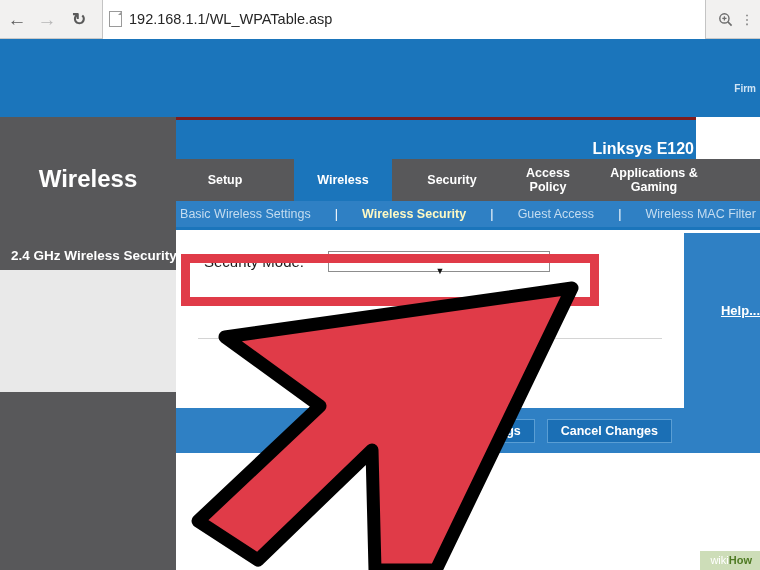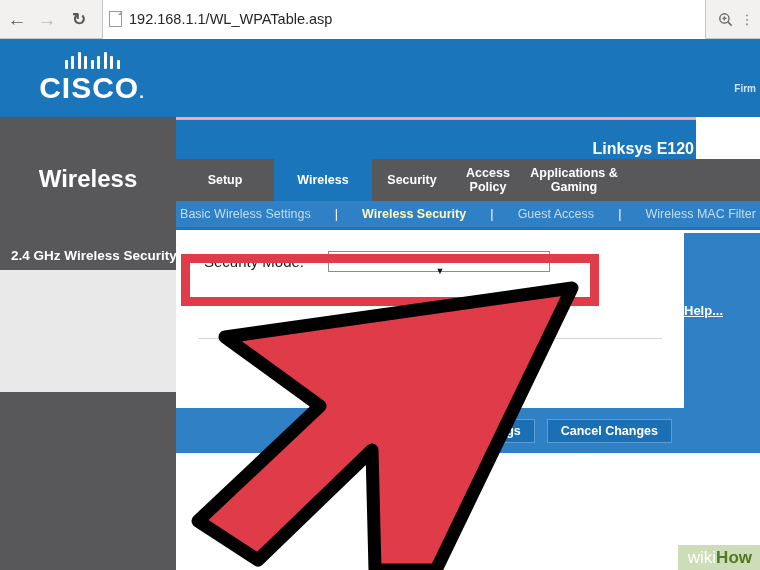--- a/index.html
+++ b/index.html
@@ -143,21 +143,21 @@
     font-weight: bold;
     white-space: nowrap;
   }
 
   
   #model-strip {
     position: absolute;
     left: 176px; top: 78px;
     width: 520px; height: 42px;
     background: #1b75bb;
-    border-top: 3px solid #fca5a5;
+    border-top: 3px solid #7f1d1d;
   }
   #model-name {
     position: absolute;
     right: 2px; bottom: 4px;
     color: #ffffff;
     font-size: 16px;
     font-weight: bold;
     white-space: nowrap;
   }
 
@@ -206,20 +206,21 @@
   }
 
   
   #tabs {
     position: absolute;
     left: 176px; top: 120px;
     width: 584px; height: 42px;
     background: #58585a;
     display: flex;
     align-items: stretch;
+    gap: 20px;
   }
   .tab {
     flex: none;
     display: flex;
     align-items: center;
     justify-content: center;
     text-align: center;
     color: #ffffff;
     font-size: 12.5px;
     font-weight: bold;
@@ -320,21 +321,21 @@
   #help-col {
     position: absolute;
     left: 684px; top: 194px;
     width: 76px; height: 337px;
     background: #2f80c4;
   }
   #help-link {
     position: absolute;
     left: 0; top: 70px;
     width: 76px;
-    text-align: left;
+    text-align: right;
     color: #ffffff;
     font-size: 13px;
     font-weight: bold;
     text-decoration: underline;
   }
 
   
   #action-bar {
     position: absolute;
     left: 176px; top: 369px;
@@ -383,21 +384,21 @@
     pointer-events: none;
   }
 
   
   #watermark {
     position: absolute;
     right: 0; bottom: 0;
     background: #cdddb8;
     padding: 4px 8px 4px 10px;
     z-index: 60;
-    font-size: 17px;
+    font-size: 11px;
     line-height: 1;
     white-space: nowrap;
   }
   #watermark .wm-wiki { color: #ffffff; font-weight: normal; }
   #watermark .wm-how  { color: #4e7a23; font-weight: bold; }
 </style>
 </head>
 <body>
 
 <div id="screen">
@@ -417,36 +418,20 @@
         <line x1="4.3" y1="6.4" x2="8.5" y2="6.4" stroke="#6d6d6d" stroke-width="1.3"></line>
         <line x1="6.4" y1="4.3" x2="6.4" y2="8.5" stroke="#6d6d6d" stroke-width="1.3"></line>
       </svg>
     </div>
     <div id="menu-dots">⋮</div>
   </div>
 
   <div id="router">
 
     <div id="cisco-banner">
-      <div id="cisco-logo">
-        <div id="cisco-bars">
-          <i style="height:9px"></i>
-            <i style="height:13px"></i>
-            <i style="height:17px"></i>
-          <i style="height:13px"></i>
-            <i style="height:9px"></i>
-            <i style="height:13px"></i>
-          <i style="height:17px"></i>
-            <i style="height:13px"></i>
-            <i style="height:9px"></i>
-        </div>
-        <div id="cisco-wordmark">
-          <span style="font-size:30px">CISCO</span><span>.</span>
-        </div>
-      </div>
       <div id="firmware-text">Firm</div>
     </div>
 
     <div id="model-strip">
       <div id="model-name">Linksys E120</div>
     </div>
 
     <div id="left-panel">
       <div id="section-title">Wireless</div>
     </div>

